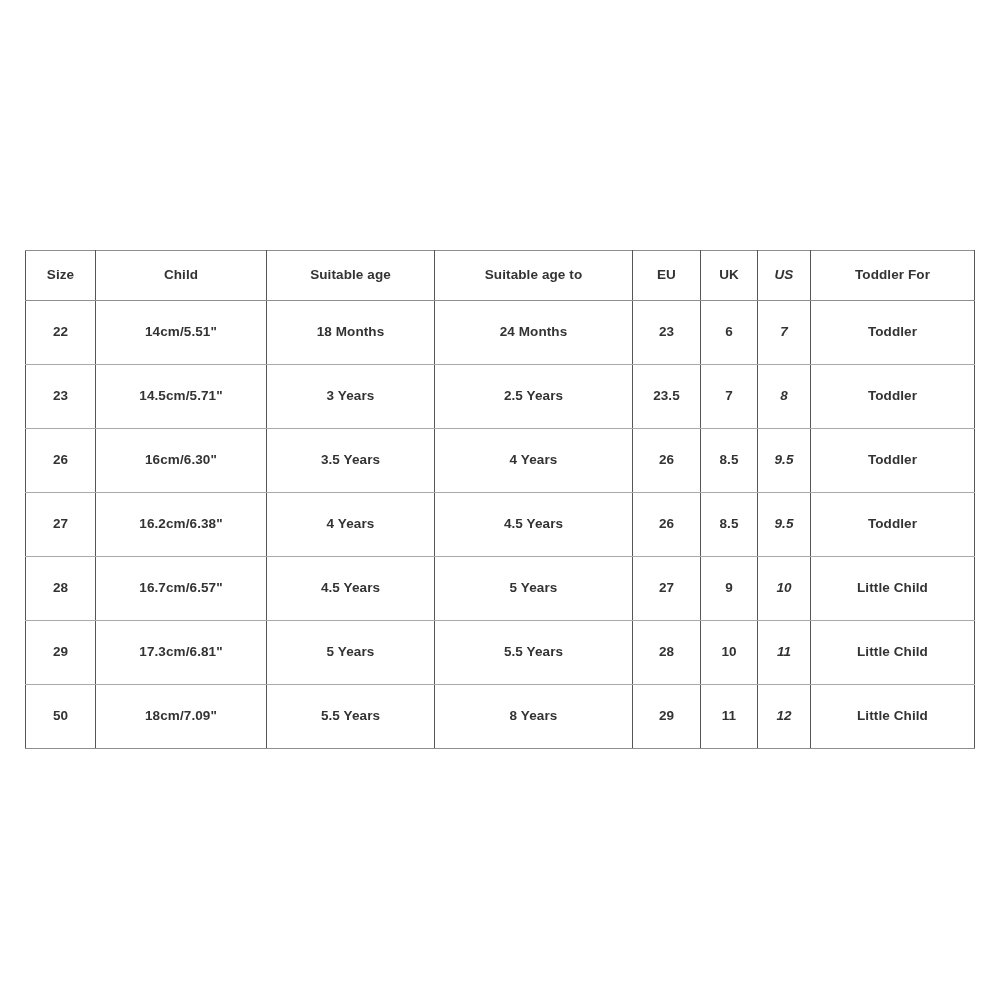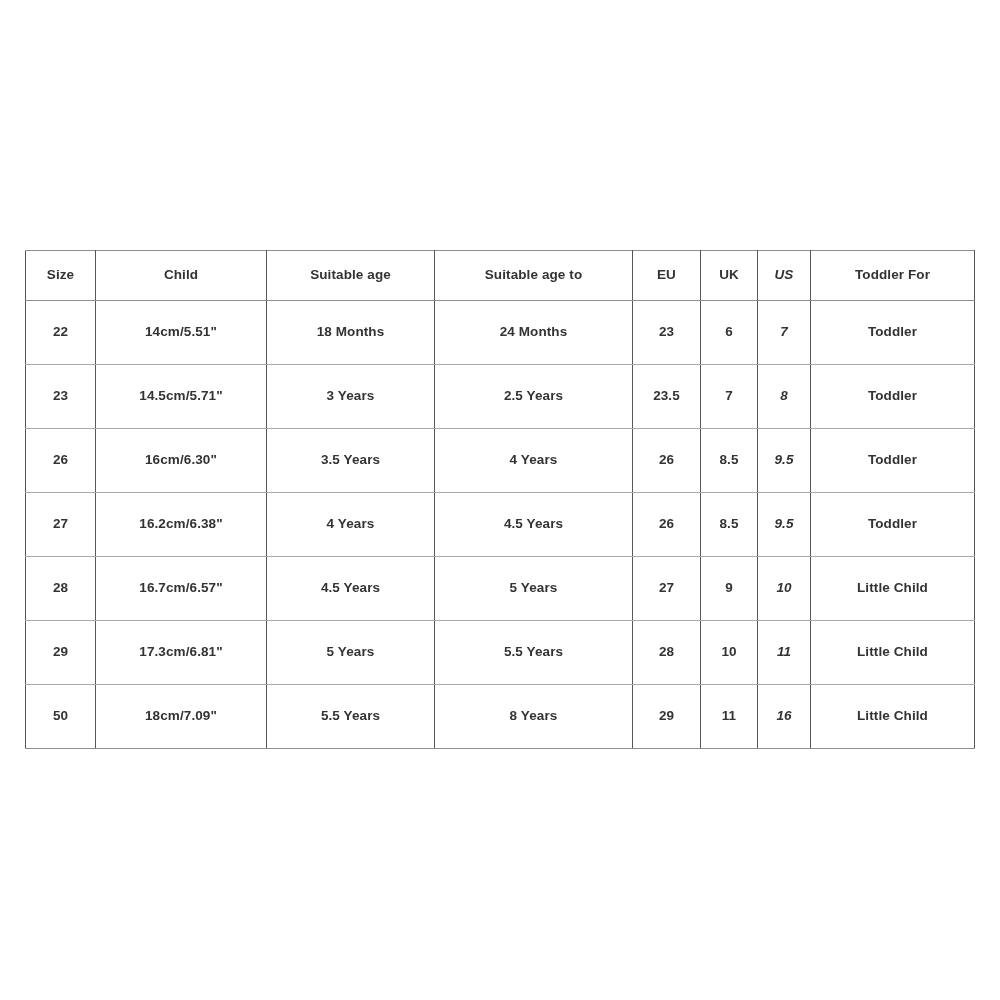--- a/index.html
+++ b/index.html
@@ -158,17 +158,17 @@
         <td class="col-us">11</td>
         <td class="col-for">Little Child</td>
       </tr>
       <tr>
         <td class="col-size">50</td>
         <td class="col-length">18cm/7.09"</td>
         <td class="col-age">5.5 Years</td>
         <td class="col-age-to">8 Years</td>
         <td class="col-eu">29</td>
         <td class="col-uk">11</td>
-        <td class="col-us">16</td>
+        <td class="col-us">12</td>
         <td class="col-for">Little Child</td>
       </tr>
     </tbody>
 </table>
 
 </body></html>

